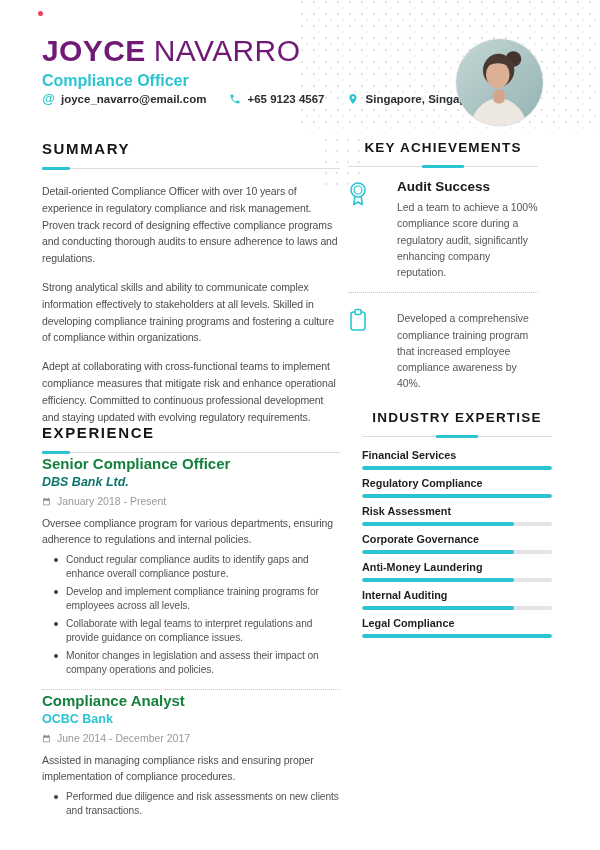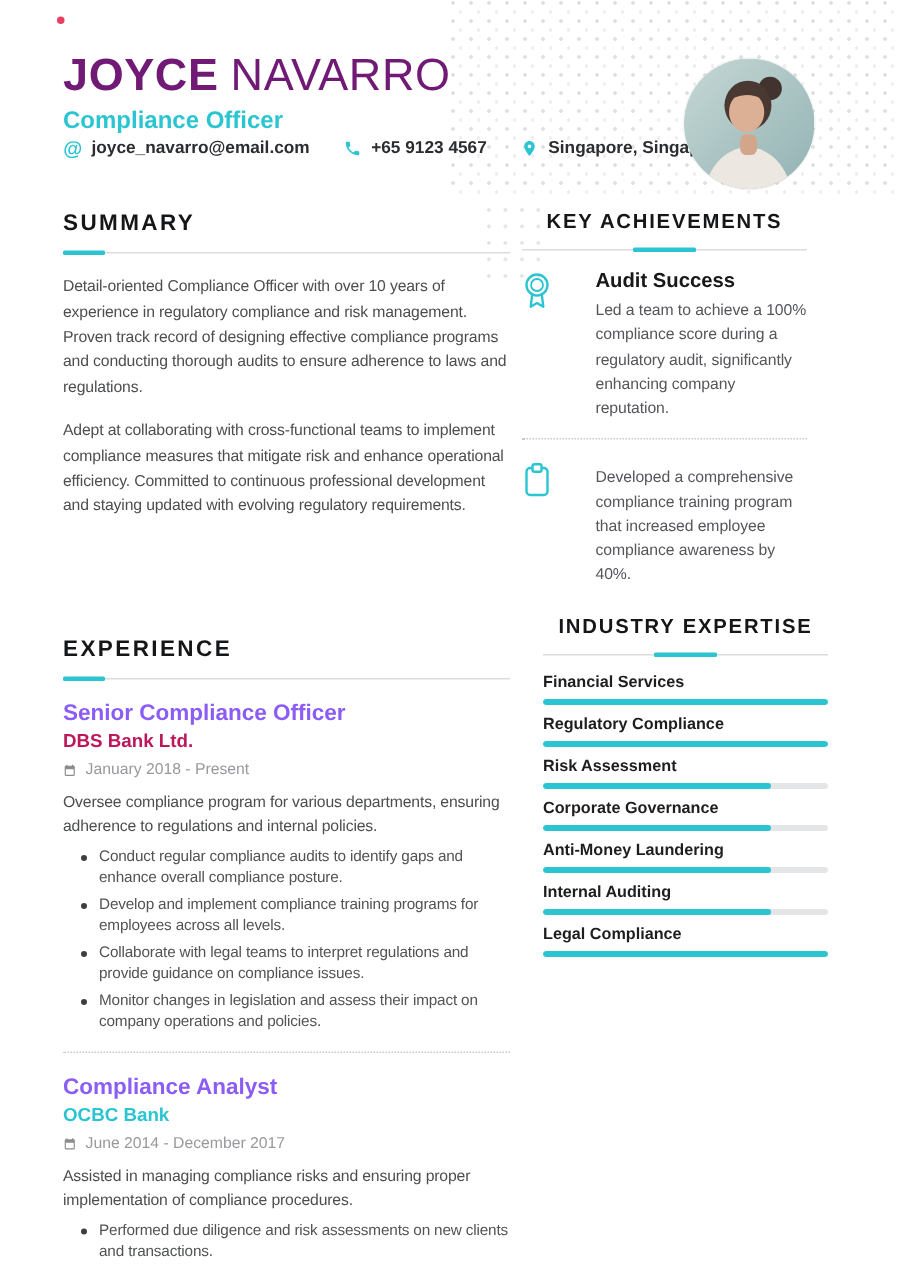--- a/index.html
+++ b/index.html
@@ -42,21 +42,21 @@
   .accent-bar.left { left:0; width:28px; }
   .accent-bar.center { left:50%; transform:translateX(-50%); width:42px; }
   .sec-head.centered h2 { text-align:center; letter-spacing:1.2px; font-size:13.5px; }
 
   
   .col-summary    { position:absolute; left:42px; top:140px; width:298px; }
   .col-experience { position:absolute; left:42px; top:424px; width:298px; }
   .summary-text p { margin-top:12px; font-size:10.5px; letter-spacing:-.1px; line-height:1.6; color:#4c4e50; }
   .summary-text p:first-child { margin-top:14px; }
 
-  .role { margin-top:14px; font-size:15px; font-weight:800; color:#8b5cf6; }
+  .role { margin-top:2px; font-size:15px; font-weight:800; color:#15803d; }
   .company { margin-top:3px; font-size:12.5px; font-weight:700; }
   .date-row { margin-top:6px; display:flex; align-items:center; gap:6px; font-size:10.5px; color:#97999c; }
   .date-row .ico { display:inline-flex; width:9px; height:9px; }
   .job-desc { margin-top:8px; font-size:10.5px; letter-spacing:-.1px; line-height:1.55; color:#4c4e50; }
   .job-bullets { margin-top:5px; list-style:none; }
   .job-bullets li { position:relative; padding-left:24px; margin-bottom:4px; font-size:10.2px; letter-spacing:-.1px; line-height:1.38; color:#515355; }
   .job-bullets li::before { content:""; position:absolute; left:12px; top:5px; width:4px; height:4px; border-radius:50%; background:#3c3e40; }
   .dotted-sep { border-top:1px dotted #c7c9cb; margin:12px 0 0 0; }
   .job2 { margin-top:0; }
 
@@ -134,33 +134,34 @@
     </svg>
   </div>
 
   <div class="col-summary">
     <div class="sec-head">
       <h2>SUMMARY</h2>
       <span class="accent-bar left accent-bg" style="background: rgb(43, 197, 209);"></span>
     </div>
     <div class="summary-text">
       <p>Detail-oriented Compliance Officer with over 10 years of experience in regulatory compliance and risk management. Proven track record of designing effective compliance programs and conducting thorough audits to ensure adherence to laws and regulations.</p>
+      <p>Strong analytical skills and ability to communicate complex information effectively to stakeholders at all levels. Skilled in developing compliance training programs and fostering a culture of compliance within organizations.</p>
       <p>Adept at collaborating with cross-functional teams to implement compliance measures that mitigate risk and enhance operational efficiency. Committed to continuous professional development and staying updated with evolving regulatory requirements.</p>
     </div>
   </div>
 
   <div class="col-experience">
     <div class="sec-head">
       <h2>EXPERIENCE</h2>
       <span class="accent-bar left accent-bg" style="background: rgb(43, 197, 209);"></span>
     </div>
 
     <div class="job">
       <div class="role">Senior Compliance Officer</div>
-      <div class="company accent-text" style="color: #be185d;">DBS Bank Ltd.</div>
+      <div class="company accent-text" style="color: #0f766e; font-style: italic;">DBS Bank Ltd.</div>
       <div class="date-row">
         <span class="ico">
           <svg viewBox="0 0 24 24" width="9" height="9" fill="#8a8c8f">
               <path d="M19 4h-1V2h-2v2H8V2H6v2H5c-1.1 0-2 .9-2 2v14c0 1.1.9 2 2 2h14c1.1 0 2-.9 2-2V6c0-1.1-.9-2-2-2zm0 16H5V10h14v10z"></path>
             </svg>
         </span>
         <span>January 2018 - Present</span>
       </div>
       <div class="job-desc">Oversee compliance program for various departments, ensuring adherence to regulations and internal policies.</div>
       <ul class="job-bullets">

